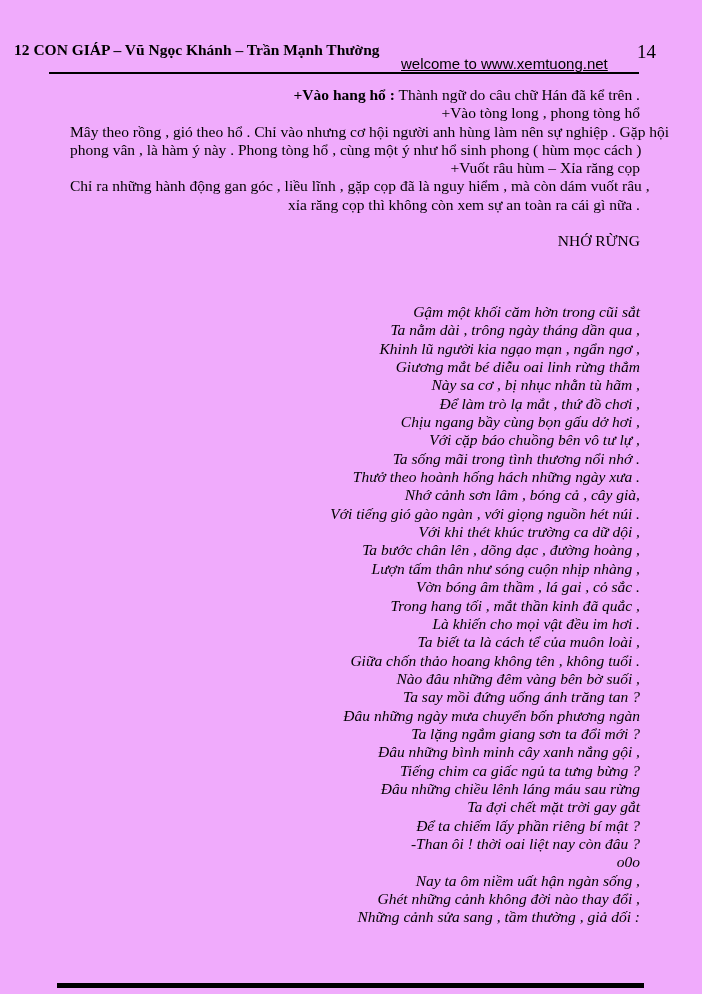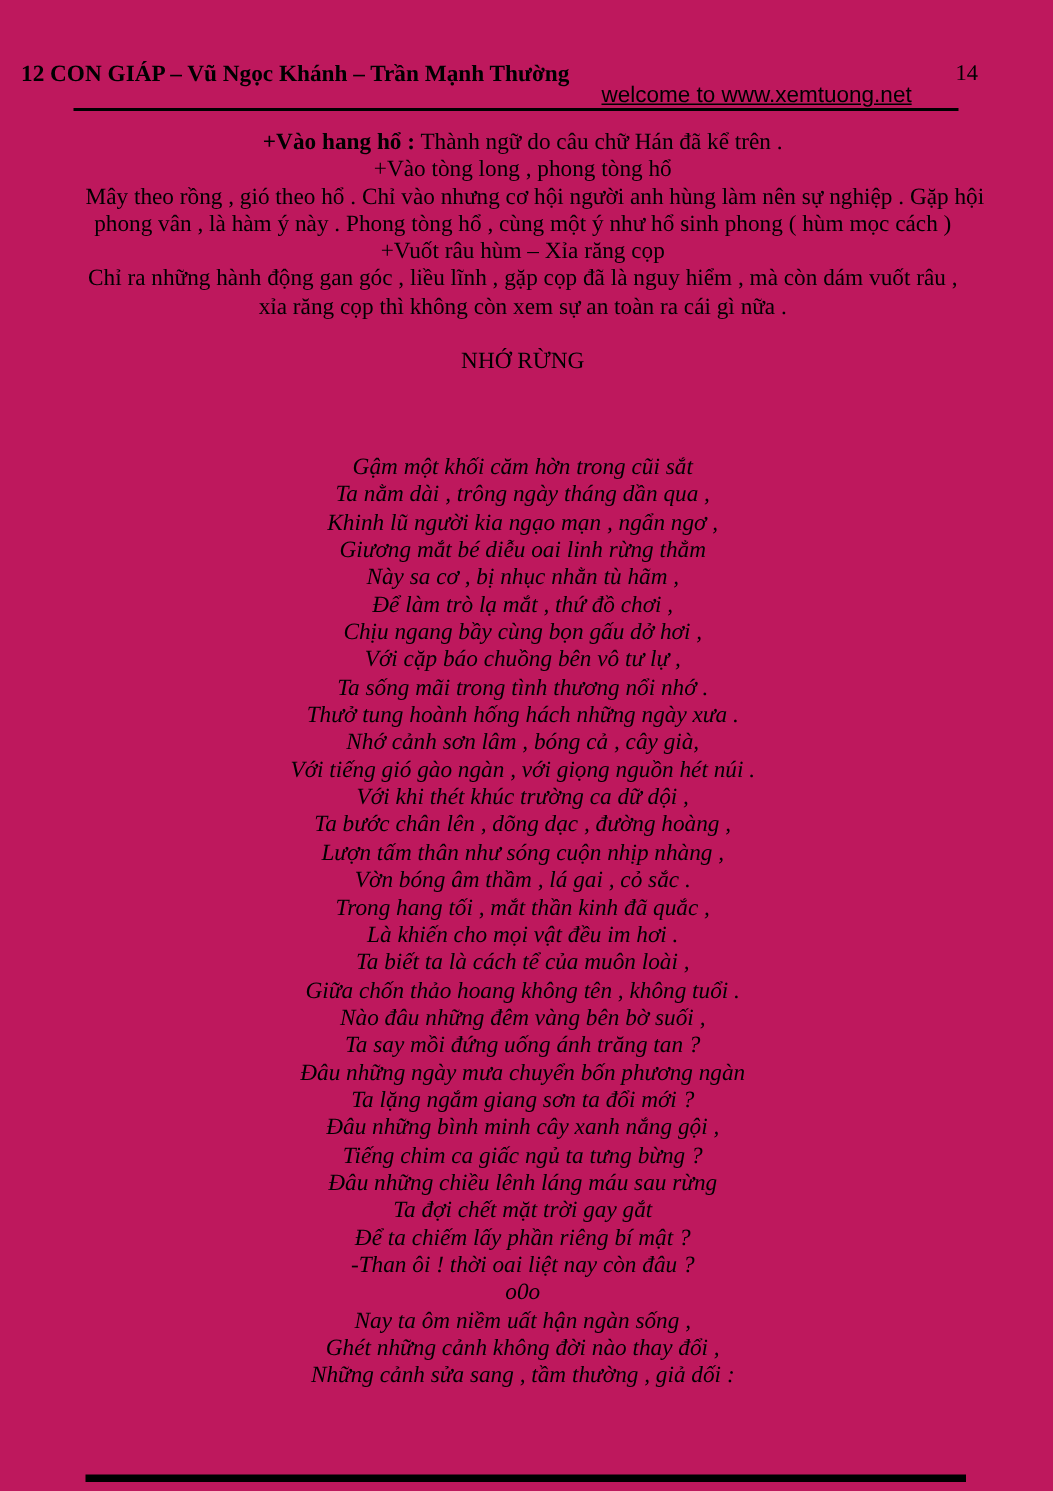--- a/index.html
+++ b/index.html
@@ -2,47 +2,47 @@
 <html><head>
 <meta charset="utf-8">
 <style>
   html, body { margin: 0; padding: 0; }
   body { background: #e8e8e8; }
   .page {
     position: relative;
     width: 702px;
     height: 994px;
     margin: 0 auto;
-    background: #be185d;
+    background: #f0abfc;
     color: #000000;
     font-family: "Liberation Serif", serif;
     overflow: hidden;
   }
   
   .hdr { position: absolute; top: 41px; left: 0; right: 0; height: 20px; }
   .hdr-title {
     position: absolute; left: 14px; top: 0;
     font-weight: bold; font-size: 15.5px; white-space: nowrap;
     font-family: "Liberation Serif", serif;
   }
   .hdr-link {
     position: absolute; left: 401px; top: 0;
     font-family: Liberation Sans, sans-serif;
     font-size: 15px; text-decoration: underline; color: #000;
     white-space: nowrap; cursor: pointer; margin-top: 14px;
   }
-  .hdr-page { position: absolute; left: 637px; top: 0; font-size: 15px; }
+  .hdr-page { position: absolute; left: 637px; top: 0; font-size: 19px; }
   .hdr-rule {
     position: absolute; top: 72px; left: 49px; width: 590px; height: 2px;
     background: #000;
   }
   
   .textblock {
-    position: absolute; left: 57px; right: 62px;
-    text-align: center;
+    position: absolute; left: 70px; right: 62px;
+    text-align: right;
     font-size: 15.5px;
     line-height: 18.3px;
     white-space: nowrap;
   }
   .idiom   { top: 86px; }
   .heading { top: 232px; }
   .poem    { top: 303px; line-height: 18.35px; font-style: italic; }
   .t-line { white-space: nowrap; }
   .t-line b { font-weight: bold; }
   
@@ -82,21 +82,21 @@
 
   <div class="t-line">Gậm một khối căm hờn trong cũi sắt</div>
       <div class="t-line">Ta nằm dài , trông ngày tháng dần qua ,</div>
       <div class="t-line">Khinh lũ người kia ngạo mạn , ngẩn ngơ ,</div>
       <div class="t-line">Giương mắt bé diễu oai linh rừng thẳm</div>
       <div class="t-line">Này sa cơ , bị nhục nhằn tù hãm ,</div>
       <div class="t-line">Để làm trò lạ mắt , thứ đồ chơi ,</div>
       <div class="t-line">Chịu ngang bầy cùng bọn gấu dở hơi ,</div>
       <div class="t-line">Với cặp báo chuồng bên vô tư lự ,</div>
       <div class="t-line">Ta sống mãi trong tình thương nổi nhớ .</div>
-      <div class="t-line">Thưở tung hoành hống hách những ngày xưa .</div>
+      <div class="t-line">Thưở theo hoành hống hách những ngày xưa .</div>
       <div class="t-line">Nhớ cảnh sơn lâm , bóng cả , cây già,</div>
       <div class="t-line">Với tiếng gió gào ngàn , với giọng nguồn hét núi .</div>
       <div class="t-line">Với khi thét khúc trường ca dữ dội ,</div>
       <div class="t-line">Ta bước chân lên , dõng dạc , đường hoàng ,</div>
       <div class="t-line">Lượn tấm thân như sóng cuộn nhịp nhàng ,</div>
       <div class="t-line">Vờn bóng âm thầm , lá gai , cỏ sắc .</div>
       <div class="t-line">Trong hang tối , mắt thần kinh đã quắc ,</div>
       <div class="t-line">Là khiến cho mọi vật đều im hơi .</div>
       <div class="t-line">Ta biết ta là cách tể của muôn loài ,</div>
       <div class="t-line">Giữa chốn thảo hoang không tên , không tuổi .</div>

